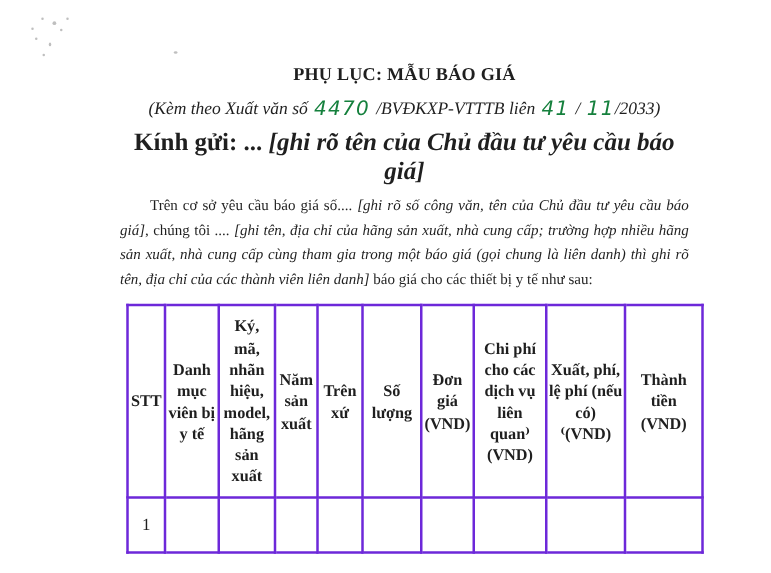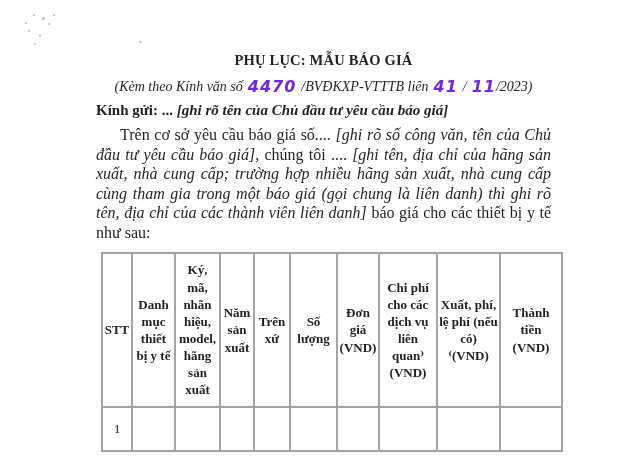--- a/index.html
+++ b/index.html
@@ -17,40 +17,40 @@
   .title{
     text-align:center;font-weight:bold;font-size:14.5px;
     letter-spacing:.2px;margin:0 0 7px 0;
   }
   .subtitle{
     text-align:center;font-style:italic;font-size:14px;
     margin:0 0 7px 0;white-space:nowrap;
   }
   .hw{
     font-family:"DejaVu Sans",sans-serif;
-    font-style:italic;font-weight:bold;
-    color:#6d28d9;font-size:16px;letter-spacing:1px;
+    font-style:italic;font-weight:normal;
+    color:#15803d;font-size:16px;letter-spacing:1px;
     margin:0 5px;position:relative;top:1px;
   }
   .hw.last{margin-right:0;}
   .salutation{
-    text-align:left;font-weight:bold;font-size:15px;margin:0 0 6px 0;
+    text-align:center;font-weight:bold;font-size:20px;margin:0 0 6px 0;
   }
   .salutation .it{font-style:italic;}
   .body-par{
-    margin:0;font-size:16px;line-height:19.5px;
+    margin:0;font-size:12px;line-height:19.5px;
     text-align:justify;text-indent:24px;
   }
   .body-par .it{font-style:italic;}
   table.quote{
     border-collapse:collapse;table-layout:fixed;
     margin:10px 0 0 5px;width:460px;
   }
   table.quote th, table.quote td{
-    border:2px solid #a3a3a3;
+    border:2px solid #6d28d9;
     text-align:center;vertical-align:middle;
     padding:1px 1px;overflow:hidden;
   }
   table.quote th{
     font-weight:bold;font-size:13px;line-height:1.32;
     height:150px;
   }
   table.quote td{
     font-size:13.5px;height:40px;
   }
@@ -69,21 +69,21 @@
     <span class="speck" style="left:28px;top:34px;width:2px;height:3px;"></span>
     <span class="speck" style="left:23px;top:43px;width:2px;height:2px;"></span>
     <span class="speck" style="left:42px;top:14px;width:2px;height:2px;"></span>
     <span class="speck" style="left:128px;top:41px;width:3px;height:2px;"></span>
   </div>
 
   <div class="content">
 
     <p class="title">PHỤ LỤC: MẪU BÁO GIÁ</p>
 
-    <p class="subtitle"><span>(Kèm theo Kính văn số</span><span class="hw">4470</span><span>/BVĐKXP-VTTTB liên</span><span class="hw">41</span><span>/</span><span class="hw last">11</span><span>/2023)</span></p>
+    <p class="subtitle"><span>(Kèm theo Xuất văn số</span><span class="hw">4470</span><span>/BVĐKXP-VTTTB liên</span><span class="hw">41</span><span>/</span><span class="hw last">11</span><span>/2033)</span></p>
 
     <p class="salutation"><span>Kính gửi: ...</span><span class="it"> [ghi rõ tên của Chủ đầu tư yêu cầu báo giá]</span></p>
 
     <p class="body-par"><span>Trên cơ sở yêu cầu báo giá số.... </span><span class="it">[ghi rõ số công văn, tên của Chủ đầu tư yêu cầu báo giá]</span><span>, chúng tôi .... </span><span class="it">[ghi tên, địa chỉ của hãng sản xuất, nhà cung cấp; trường hợp nhiều hãng sản xuất, nhà cung cấp cùng tham gia trong một báo giá (gọi chung là liên danh) thì ghi rõ tên, địa chỉ của các thành viên liên danh]</span><span> báo giá cho các thiết bị y tế như sau:</span></p>
 
     <table class="quote">
       <colgroup>
         <col style="width:30px">
           <col style="width:43px">
           <col style="width:45px">
@@ -91,21 +91,21 @@
           <col style="width:36px">
           <col style="width:47px">
         <col style="width:42px">
           <col style="width:58px">
           <col style="width:63px">
         <col style="width:62px">
       </colgroup>
       <thead>
         <tr>
             <th>STT</th>
-            <th>Danh mục thiết bị y tế</th>
+            <th>Danh mục viên bị y tế</th>
             <th>Ký, mã, nhãn hiệu, model, hãng sản xuất</th>
             <th>Năm sản xuất</th>
             <th>Trên xứ</th>
             <th>Số lượng</th>
             <th>Đơn giá (VND)</th>
             <th>Chi phí cho các dịch vụ liên quan⁾ (VND)</th>
             <th>Xuất, phí, lệ phí (nếu có) ⁽(VND)</th>
             <th>Thành tiền (VND)</th>
           </tr>
       </thead>

